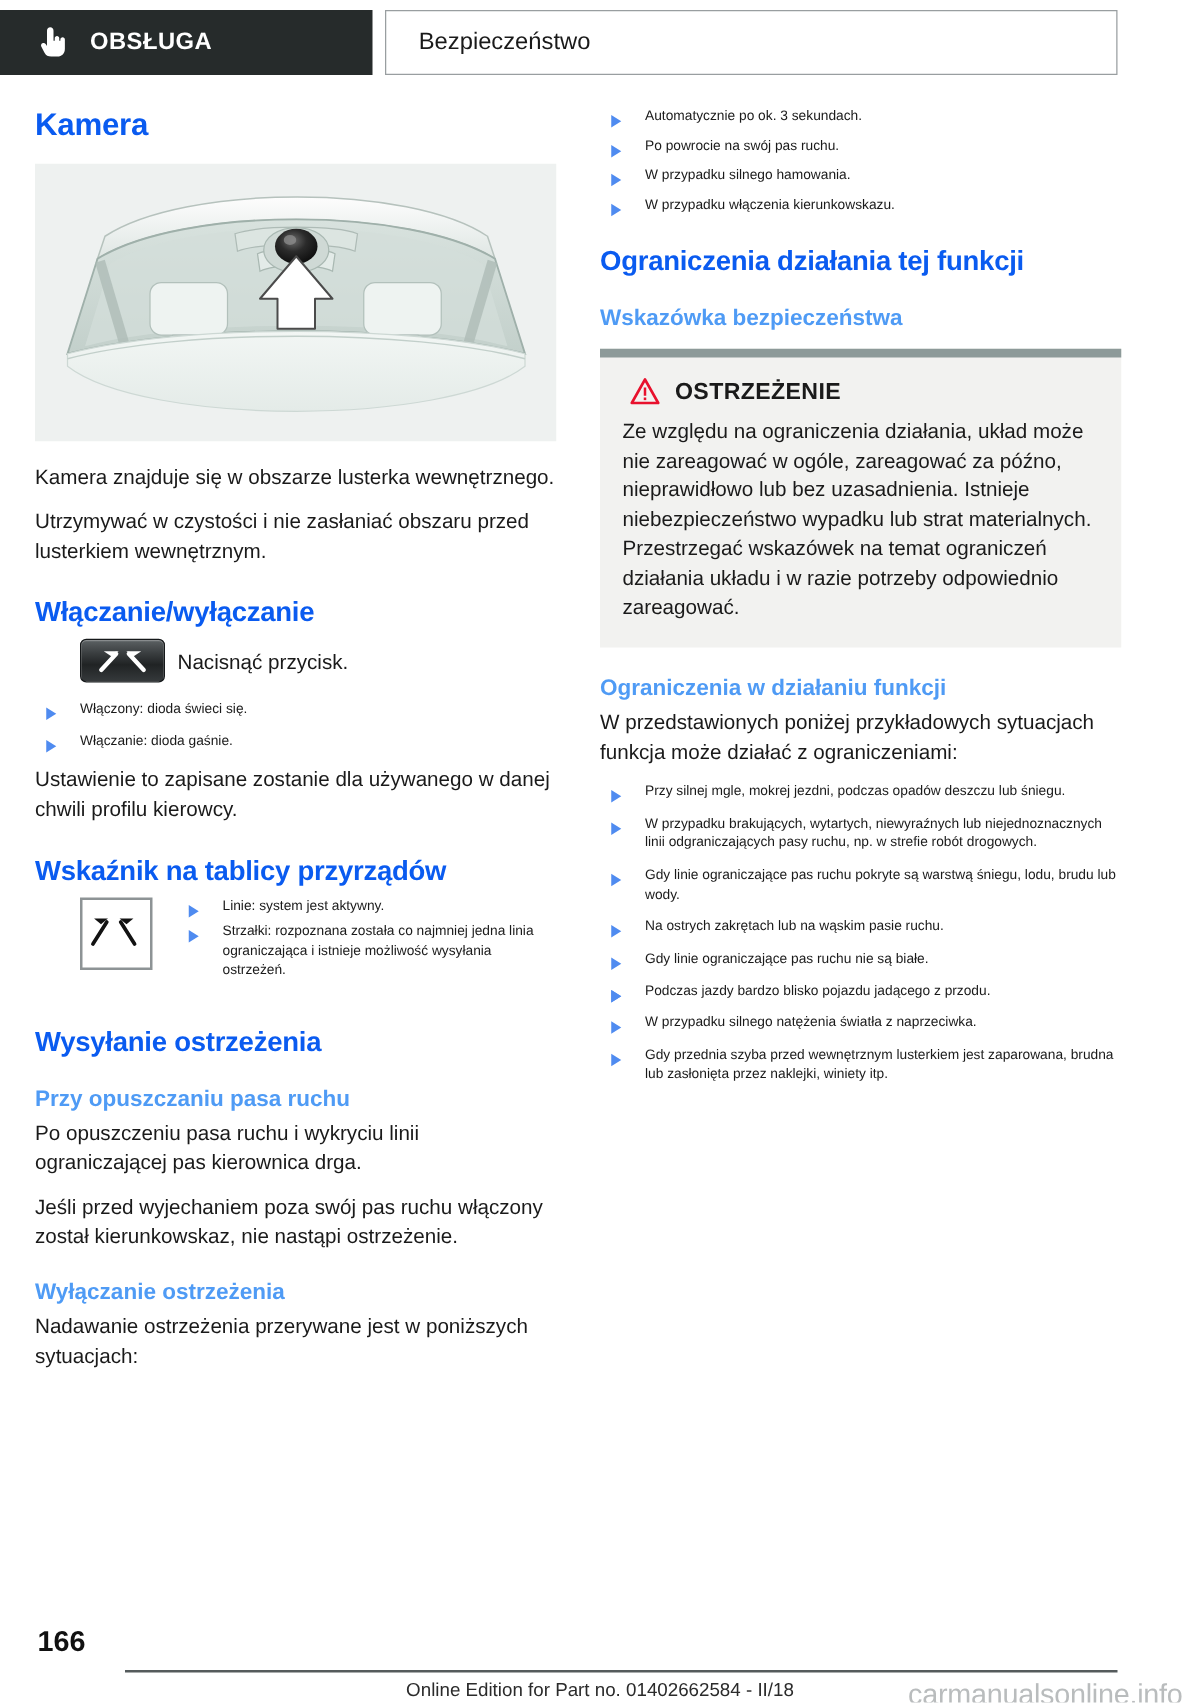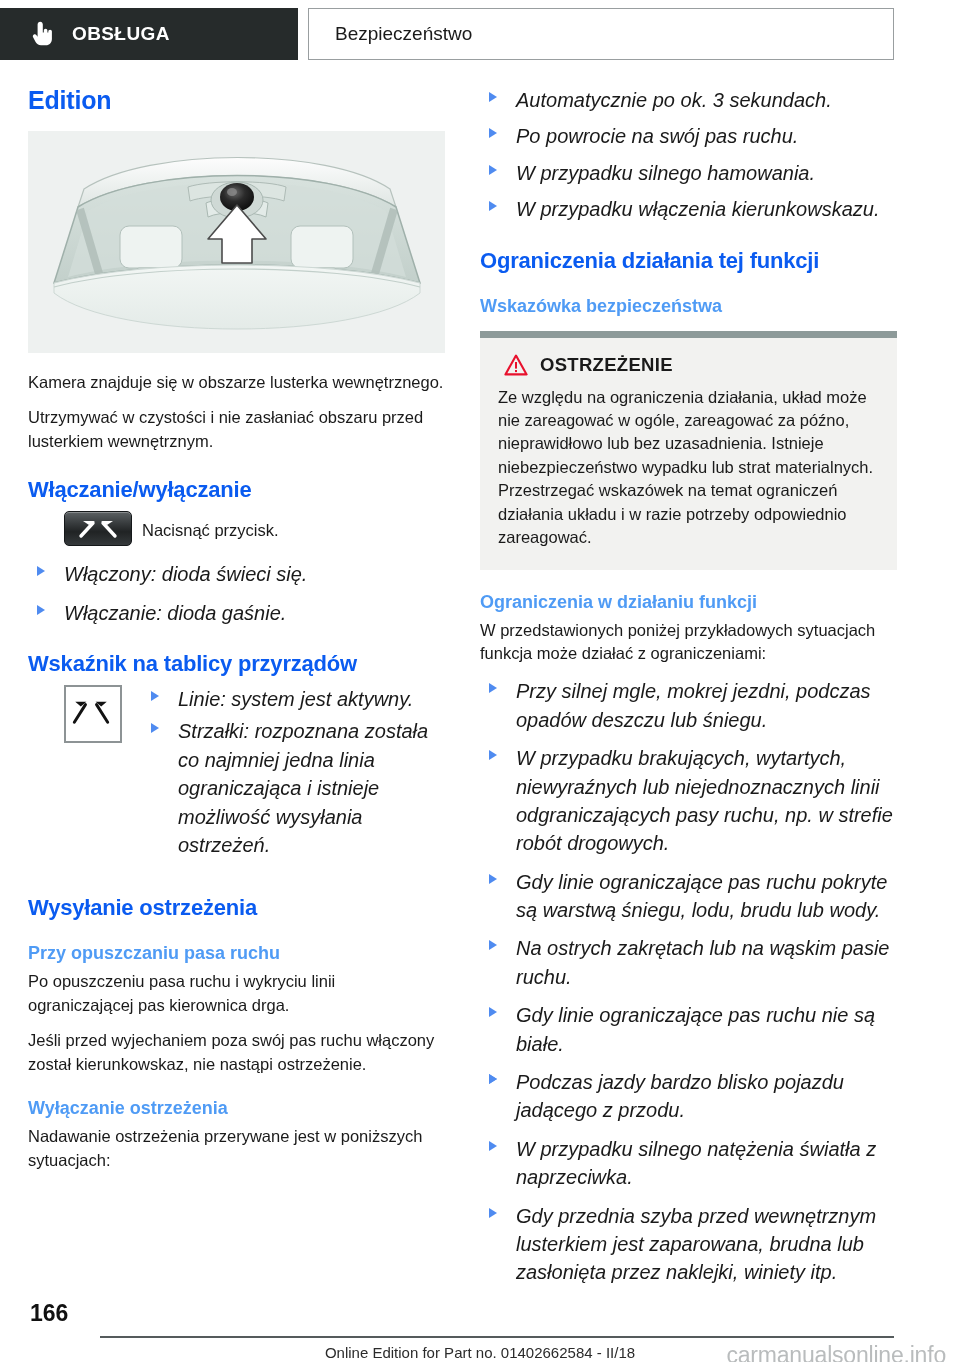--- a/index.html
+++ b/index.html
@@ -96,24 +96,23 @@
     font-size: 16.5px;
     line-height: 1.42;
     margin: 0 0 12px 0;
   }
 
   
   ul.blist { list-style: none; margin: 0 0 12px 0; padding: 0; }
   ul.blist li {
     position: relative;
     padding-left: 36px;
-    font-size: 20px;
+    font-size: 11px;
     line-height: 1.42;
     margin-bottom: 10px;
-    font-style: italic;
   }
   ul.blist li .tri {
     position: absolute;
     left: 9px;
     top: 6px;
     width: 0; height: 0;
     border-left: 8px solid #4f8bf0;
     border-top: 5.5px solid transparent;
     border-bottom: 5.5px solid transparent;
   }
@@ -232,21 +231,21 @@
     </svg>
     <span class="header-tab-label">OBSŁUGA</span>
   </div>
   <div class="header-crumb">
     <span class="header-crumb-label">Bezpieczeństwo</span>
   </div>
 </div>
 
 <div class="col col-left">
 
-  <h1 class="chapter">Edition</h1>
+  <h1 class="chapter">Kamera</h1>
 
   <div class="figure">
     <svg viewBox="0 0 417 222" width="417" height="222">
       <defs>
         <linearGradient id="glass" x1="0" y1="0" x2="0" y2="1">
           <stop offset="0%" stop-color="#d8e2de"></stop>
           <stop offset="100%" stop-color="#c3d0cb"></stop>
         </linearGradient>
         <linearGradient id="roof" x1="0" y1="0" x2="0" y2="1">
           <stop offset="0%" stop-color="#fdfdfd"></stop>
@@ -310,20 +309,21 @@
       </div>
     </div>
     <div class="icon-text">Nacisnąć przycisk.</div>
   </div>
 
   <ul class="blist">
     <li><span class="tri"></span><span>Włączony: dioda świeci się.</span></li>
     <li><span class="tri"></span><span>Włączanie: dioda gaśnie.</span></li>
   </ul>
 
+  <p class="body">Ustawienie to zapisane zostanie dla używanego w danej chwili profilu kierowcy.</p>
 
   <h2 class="sect">Wskaźnik na tablicy przyrządów</h2>
 
   <div class="icon-row">
     <div class="icon-cell">
       <div class="cluster-icon">
         <svg viewBox="0 0 54 54" width="50" height="50">
           <path d="M10 16 L22 16 L16 21 Z" fill="#121212"></path>
           <path d="M9 38 L21 19" stroke="#121212" stroke-width="3.2" stroke-linecap="round"></path>
           <path d="M44 16 L32 16 L38 21 Z" fill="#121212"></path>

